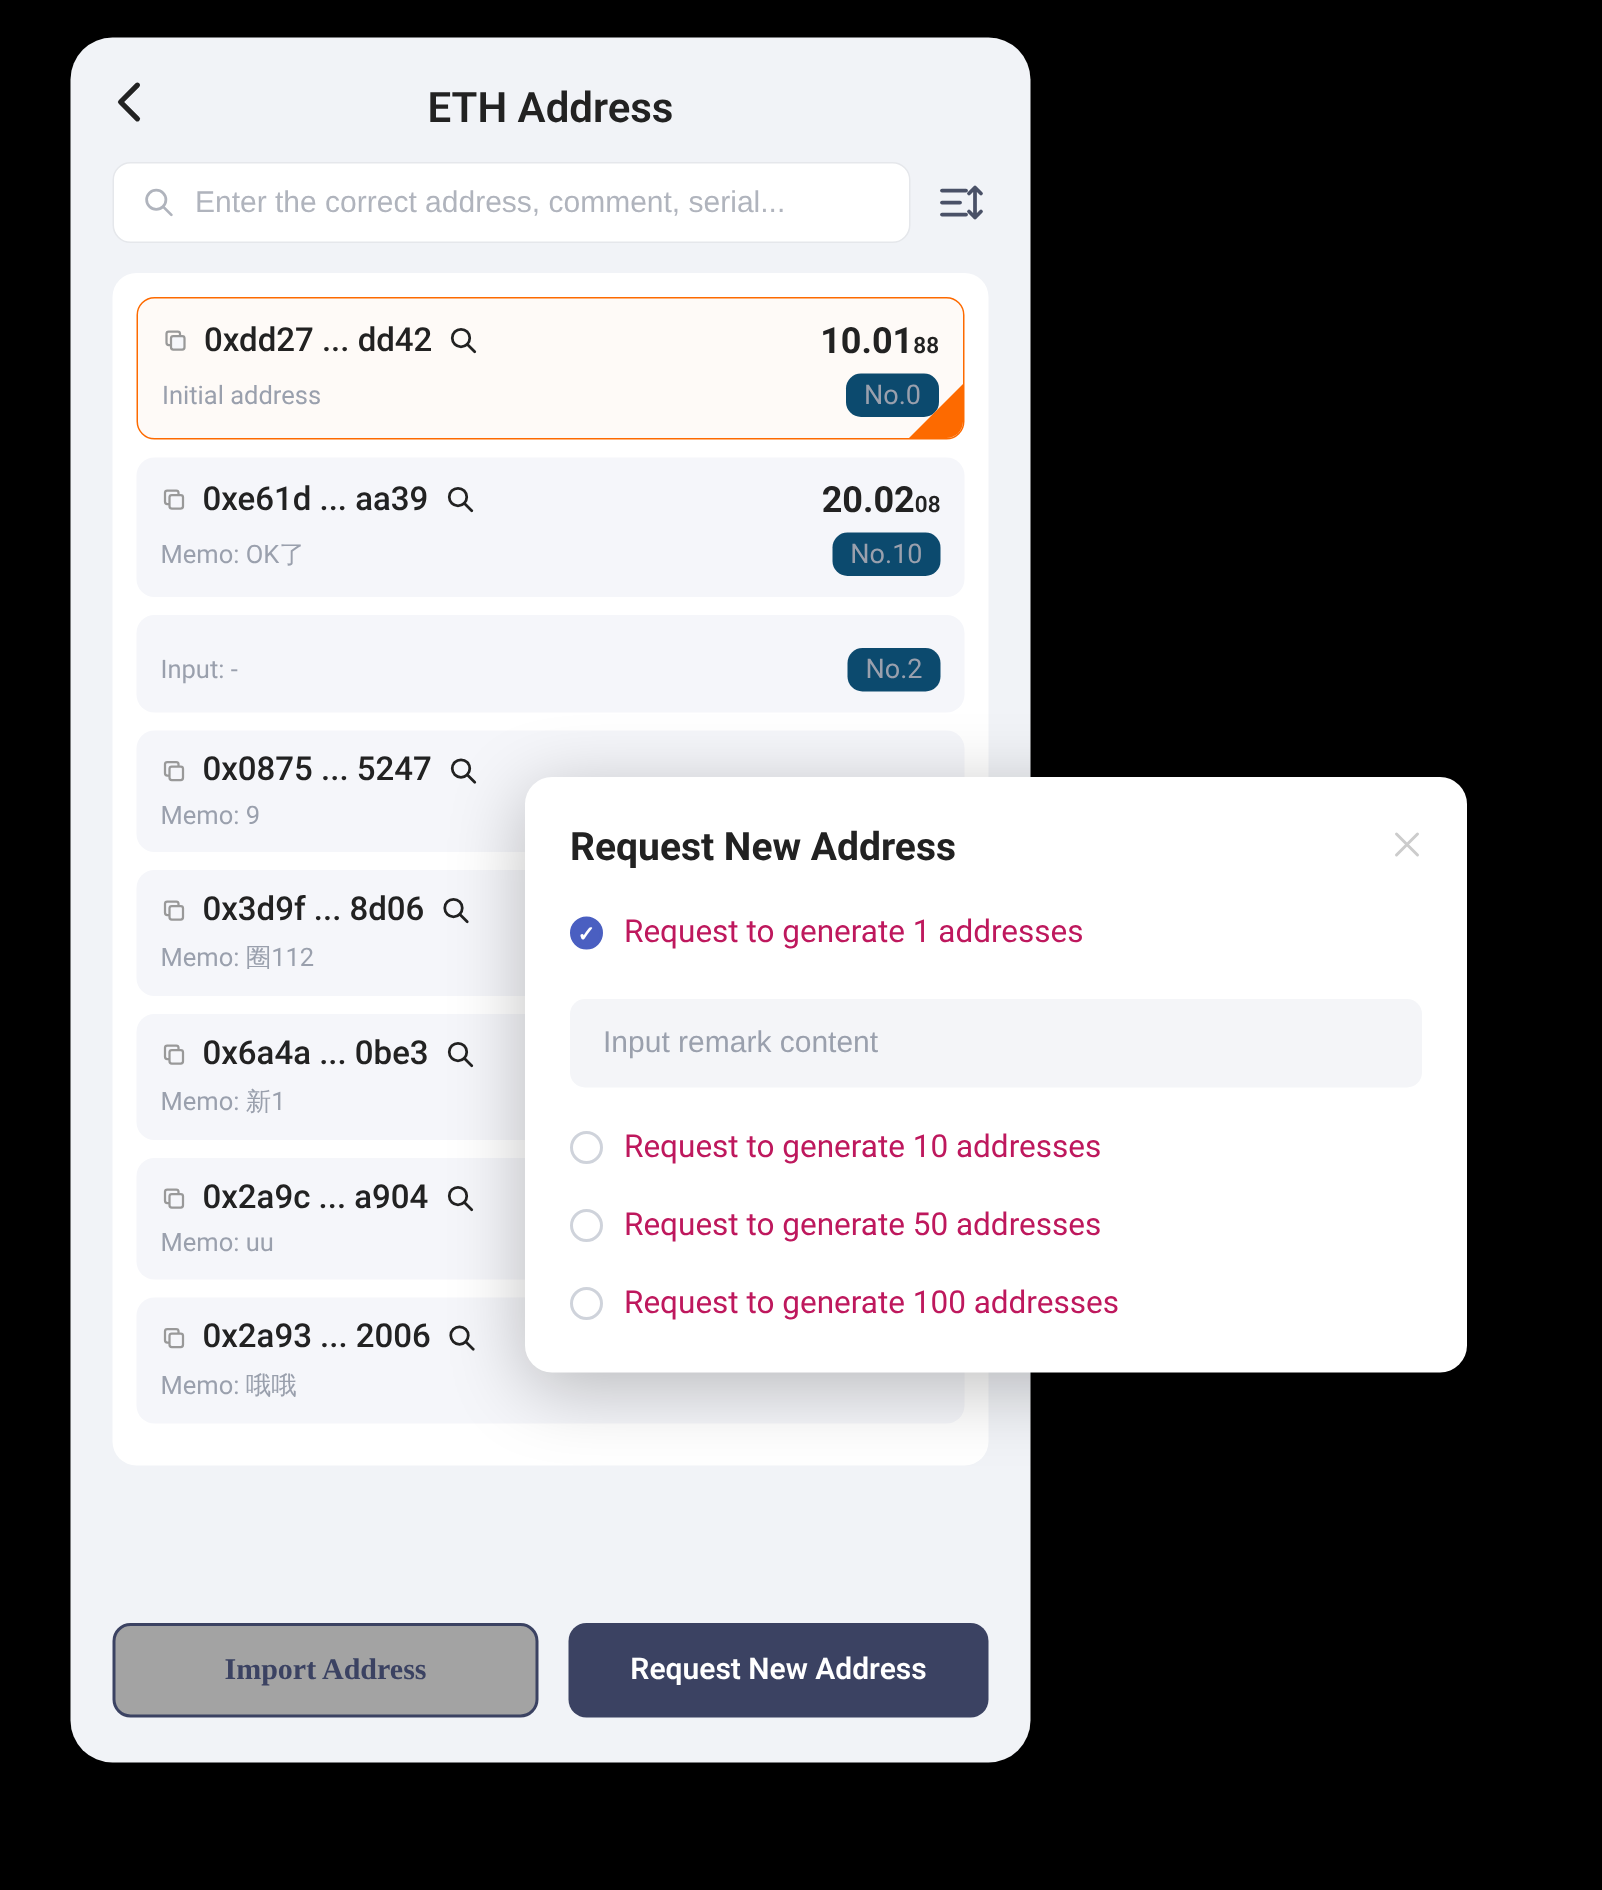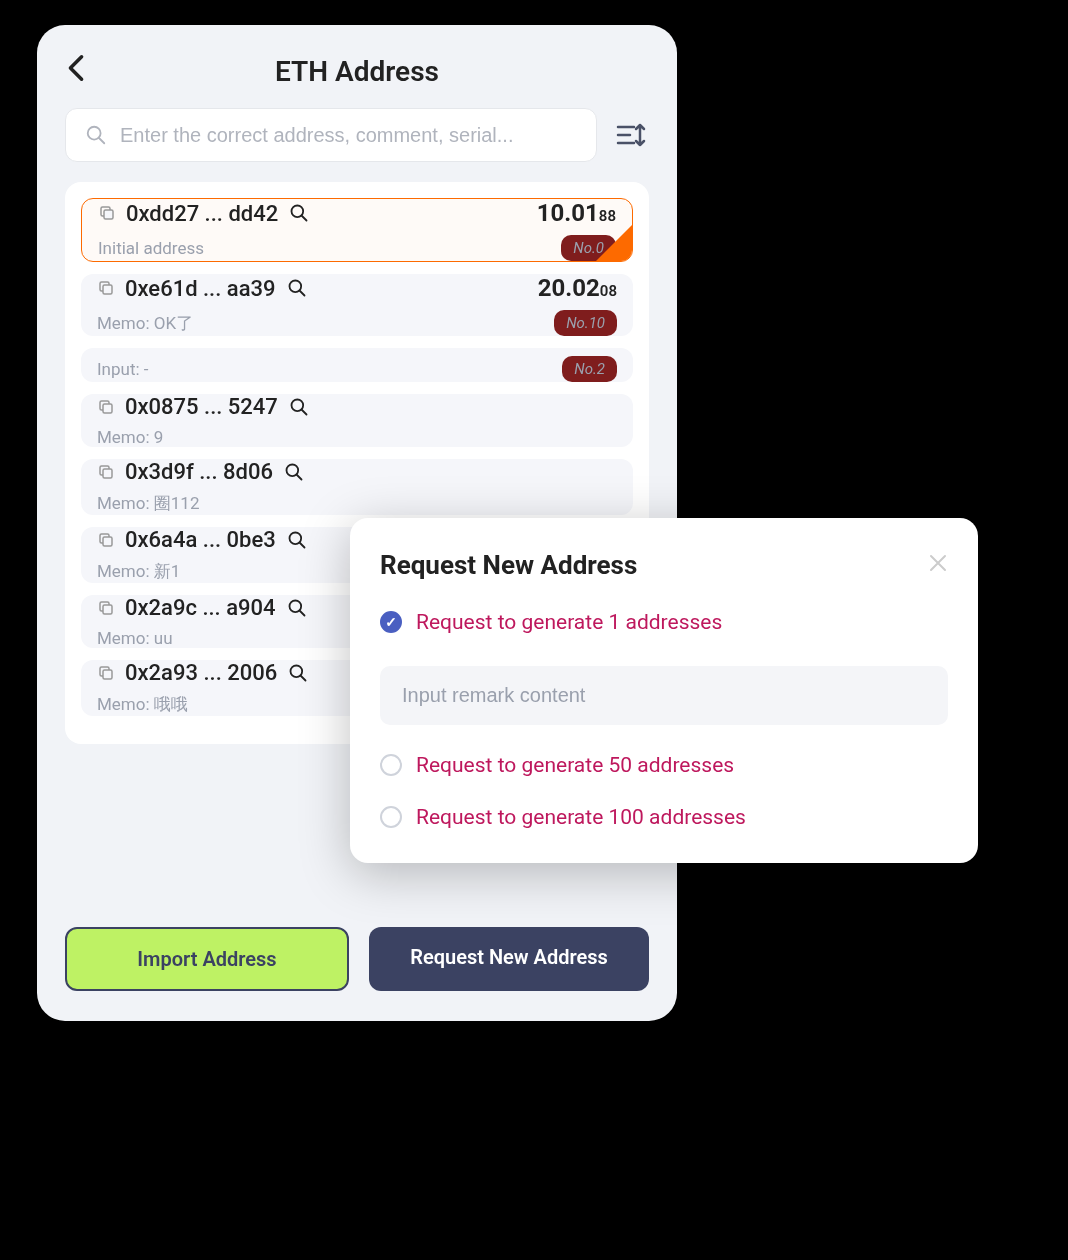--- a/index.html
+++ b/index.html
@@ -5,24 +5,24 @@
 * { box-sizing: border-box; margin: 0; padding: 0; }
 body {
   font-family: -apple-system, BlinkMacSystemFont, "Segoe UI", Roboto, sans-serif;
   background: #000;
   width: 1068px;
   height: 1260px;
   position: relative;
 }
 .phone-frame {
   position: absolute;
-  left: 37px;
+  left: 47px;
   top: 25px;
   width: 640px;
-  height: 996px;
+  height: 1150px;
   background: #f1f3f7;
   border-radius: 28px;
   box-shadow: 0 8px 40px rgba(0,0,0,0.15);
   overflow: hidden;
 }
 .header {
   display: flex;
   align-items: center;
   padding: 30px 30px 20px;
   position: relative;
@@ -87,21 +87,21 @@
 .list-container {
   background: #fff;
   margin: 0 28px;
   border-radius: 16px;
   padding: 16px;
   overflow: hidden;
 }
 .address-card {
   background: #f5f6fa;
   border-radius: 12px;
-  padding: 0 16px;
+  padding: 14px 16px;
   margin-bottom: 12px;
   position: relative;
   overflow: hidden;
 }
 .address-card.selected {
   border: 1px solid #fd6a00;
   background: #fefaf7;
 }
 .address-card.selected::after {
   content: "";
@@ -157,26 +157,25 @@
   display: flex;
   align-items: center;
   margin-top: 8px;
 }
 .memo-text {
   font-size: 17px;
   color: #9aa0ad;
 }
 .no-badge {
   margin-left: auto;
-  background: #7f1d1d;
+  background: #0c4a6e;
   color: #9aa0ad;
-  font-size: 15px;
+  font-size: 18px;
   padding: 4px 12px;
   border-radius: 10px;
-  font-style: italic;
 }
 .footer-buttons {
   display: flex;
   gap: 20px;
   padding: 20px 28px;
   position: absolute;
   bottom: 10px;
   left: 0;
   right: 0;
 }
@@ -185,21 +184,22 @@
   padding: 18px 0;
   border-radius: 12px;
   font-size: 20px;
   font-weight: 600;
   text-align: center;
   cursor: pointer;
 }
 .btn-outline {
   border: 2px solid #3b4262;
   color: #3b4262;
-  background: #bef264;
+  background: #a3a3a3;
+  font-family: Liberation Serif, serif;
 }
 .btn-solid {
   border: none;
   background: #3b4262;
   color: #fff;
 }
 .modal {
   position: absolute;
   left: 350px;
   top: 518px;
@@ -471,18 +471,21 @@
       <svg width="20" height="20" viewBox="0 0 20 20">
           <path d="M3 3 L17 17 M17 3 L3 17" stroke="#ccc" stroke-width="2" stroke-linecap="round"></path>
         </svg>
     </div>
   </div>
   <div id="modal-options"><div class="option">
         <span class="radio checked"></span>
         <span class="option-label">Request to generate 1 addresses</span>
       </div><input class="remark-input" placeholder="Input remark content" style=""><div class="option">
         <span class="radio"></span>
+        <span class="option-label">Request to generate 10 addresses</span>
+      </div><div class="option">
+        <span class="radio"></span>
         <span class="option-label">Request to generate 50 addresses</span>
       </div><div class="option">
         <span class="radio"></span>
         <span class="option-label">Request to generate 100 addresses</span>
       </div></div>
 </div>
 
 </body></html>

